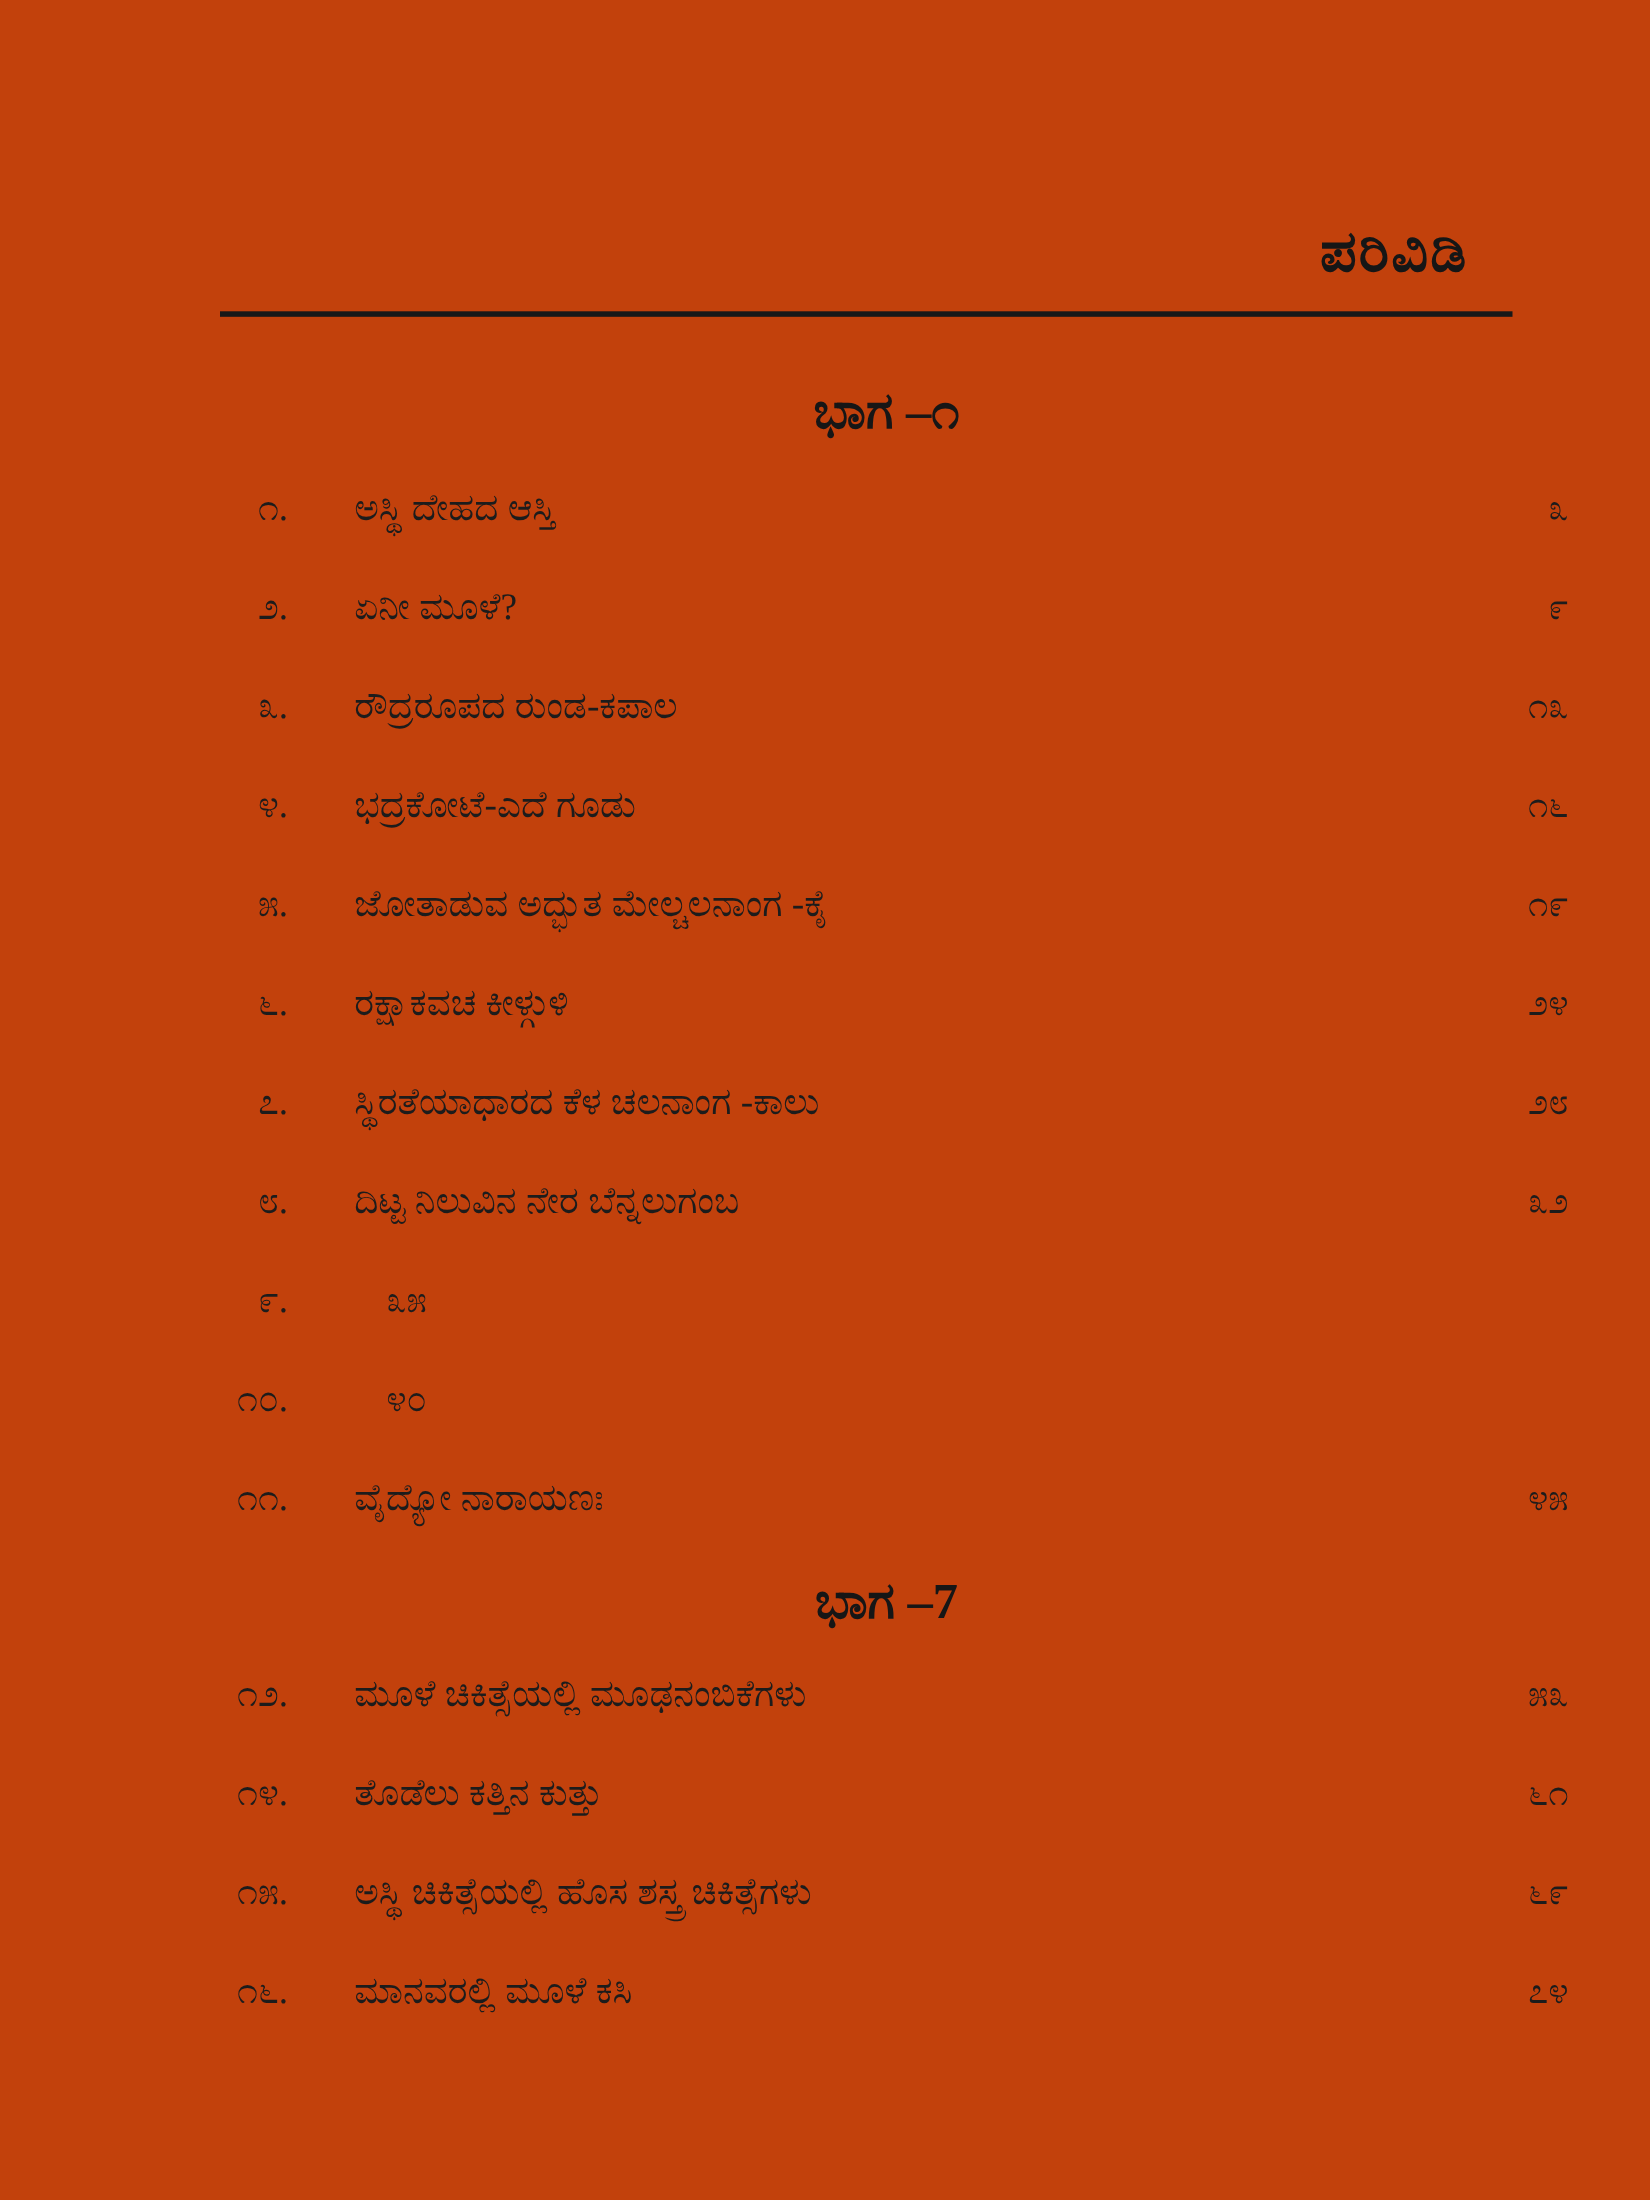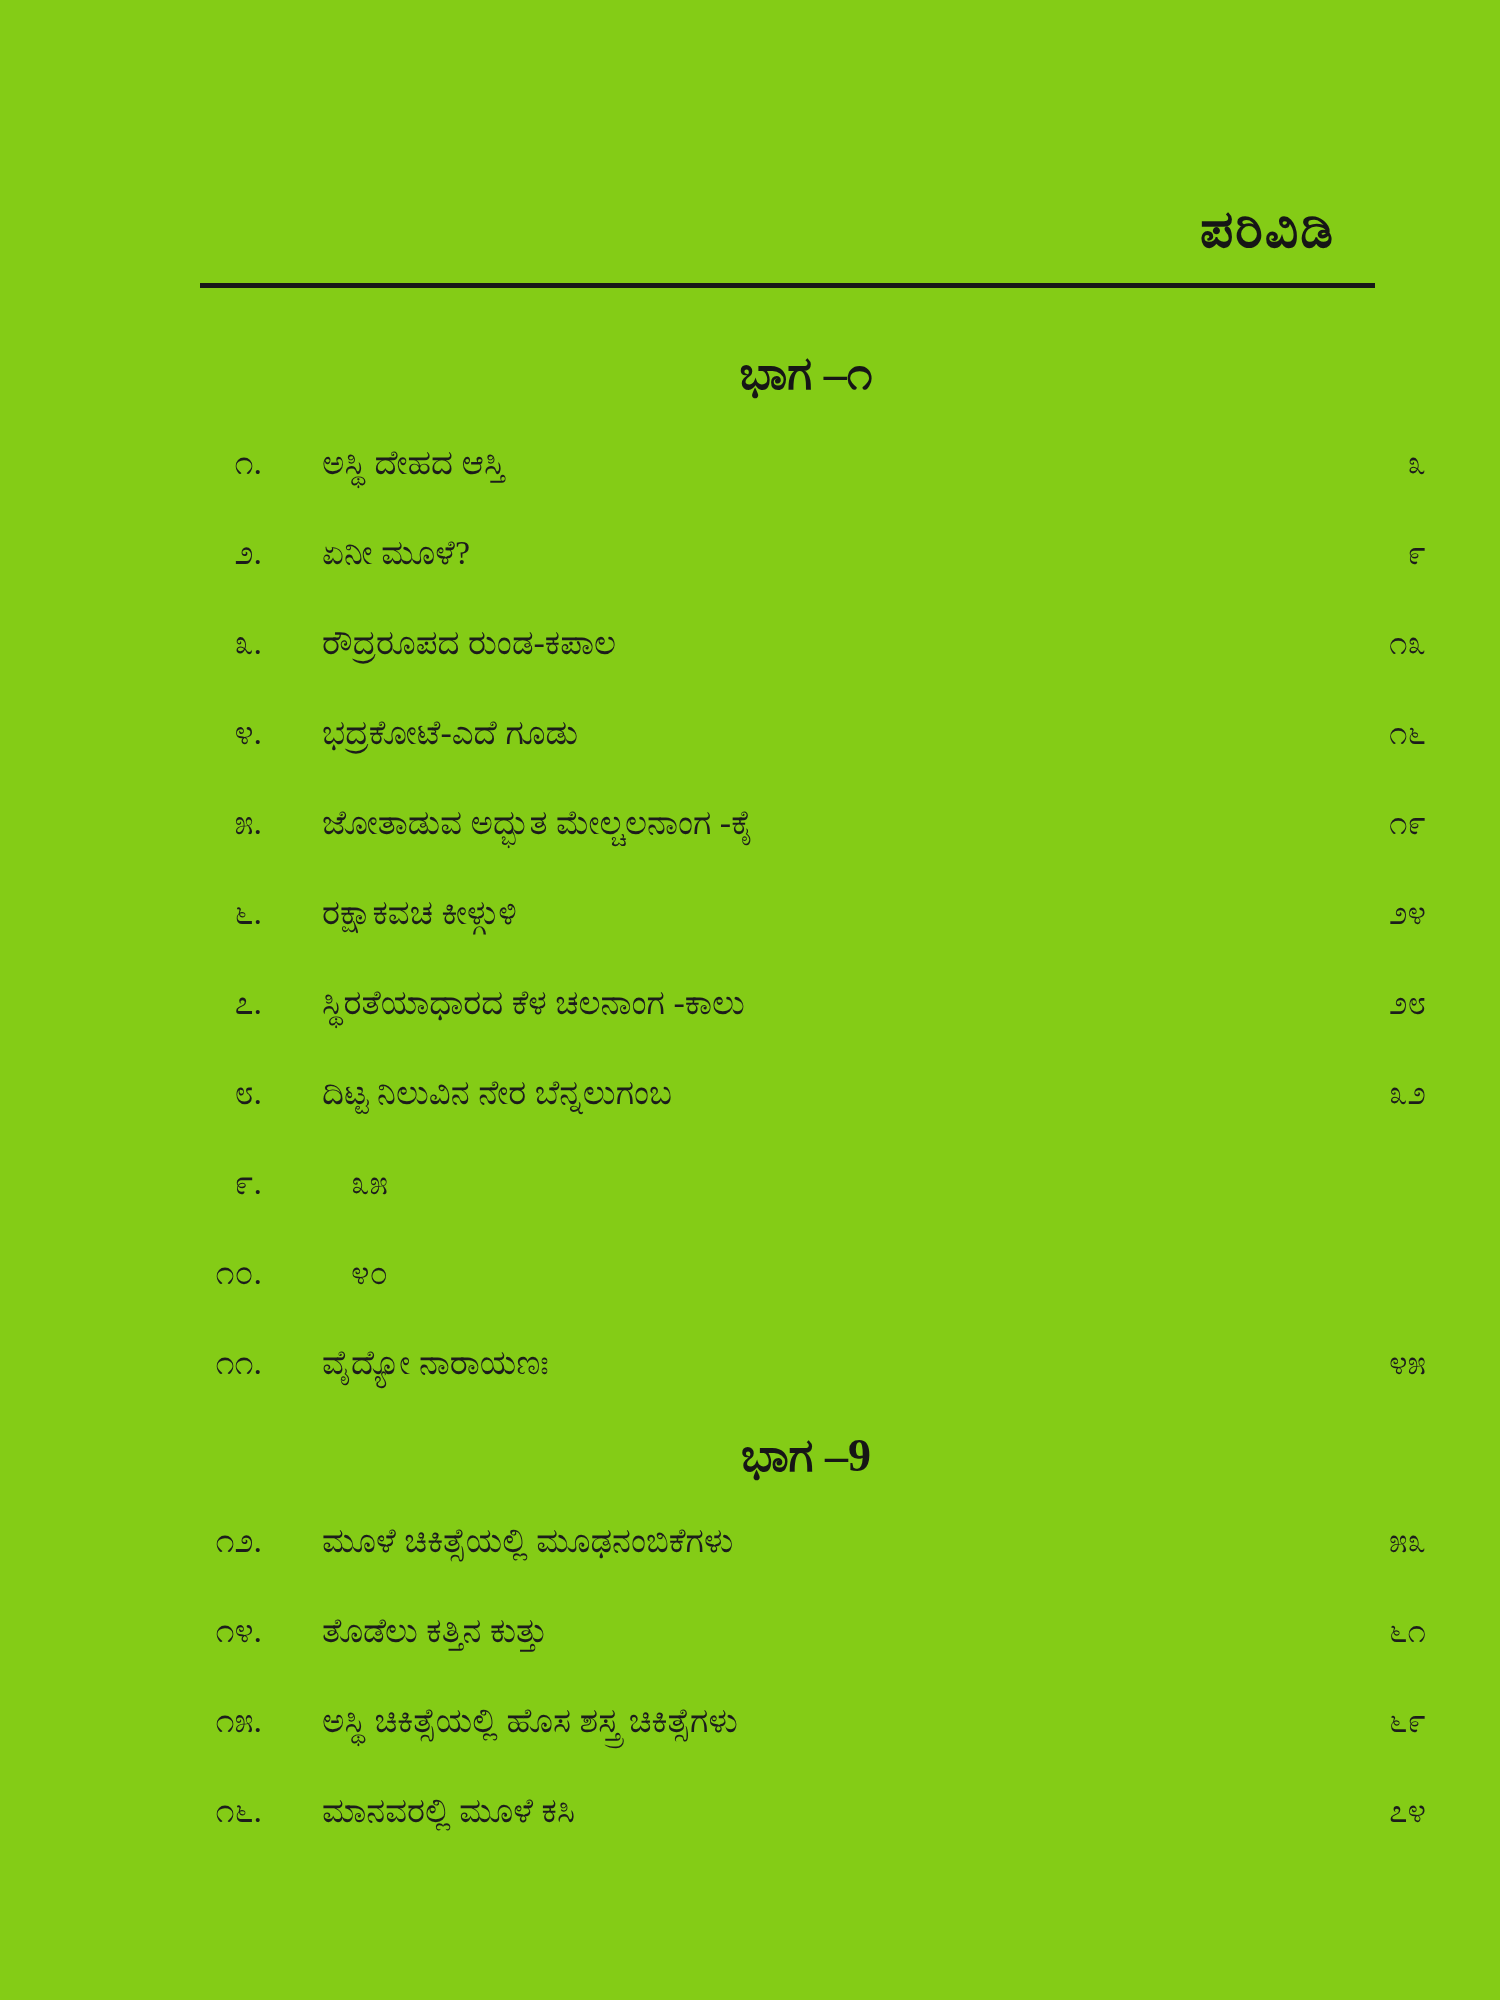--- a/index.html
+++ b/index.html
@@ -4,21 +4,21 @@
 <style>
   html, body {
     margin: 0;
     padding: 0;
     background: #ffffff;
   }
   .page {
     position: relative;
     width: 1500px;
     height: 2000px;
-    background: #84cc16;
+    background: #c2410c;
     color: #1c1c1c;
     font-family: "Liberation Serif", "DejaVu Serif", serif;
     overflow: hidden;
   }
   .doc-title {
     position: absolute;
     top: 200px;
     right: 165px;
     font-size: 52px;
     font-weight: bold;
@@ -150,21 +150,21 @@
           <span class="toc-page">೪೦</span>
         </div>
 
         <div class="toc-row">
           <span class="toc-num">೧೧.</span>
           <span class="toc-title">ವೈದ್ಯೋ ನಾರಾಯಣಃ</span>
           <span class="toc-page">೪೫</span>
         </div>
       </div>
 
-    <div class="part-heading second">ಭಾಗ –9</div>
+    <div class="part-heading second">ಭಾಗ –7</div>
 
     <div>
 
         <div class="toc-row">
           <span class="toc-num">೧೨.</span>
           <span class="toc-title">ಮೂಳೆ ಚಿಕಿತ್ಸೆಯಲ್ಲಿ ಮೂಢನಂಬಿಕೆಗಳು</span>
           <span class="toc-page">೫೩</span>
         </div>
 
 

